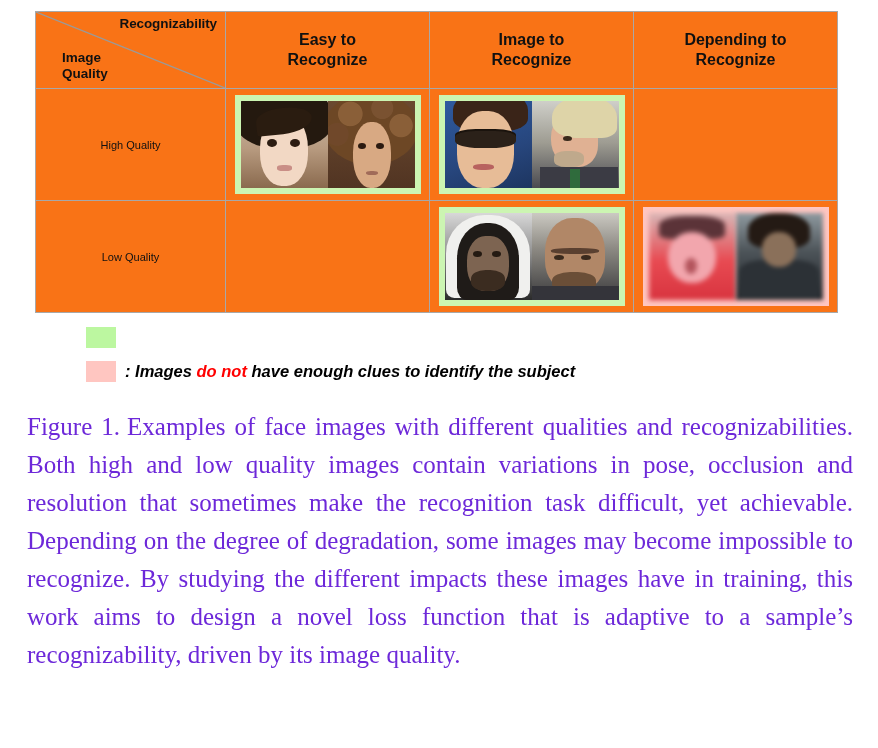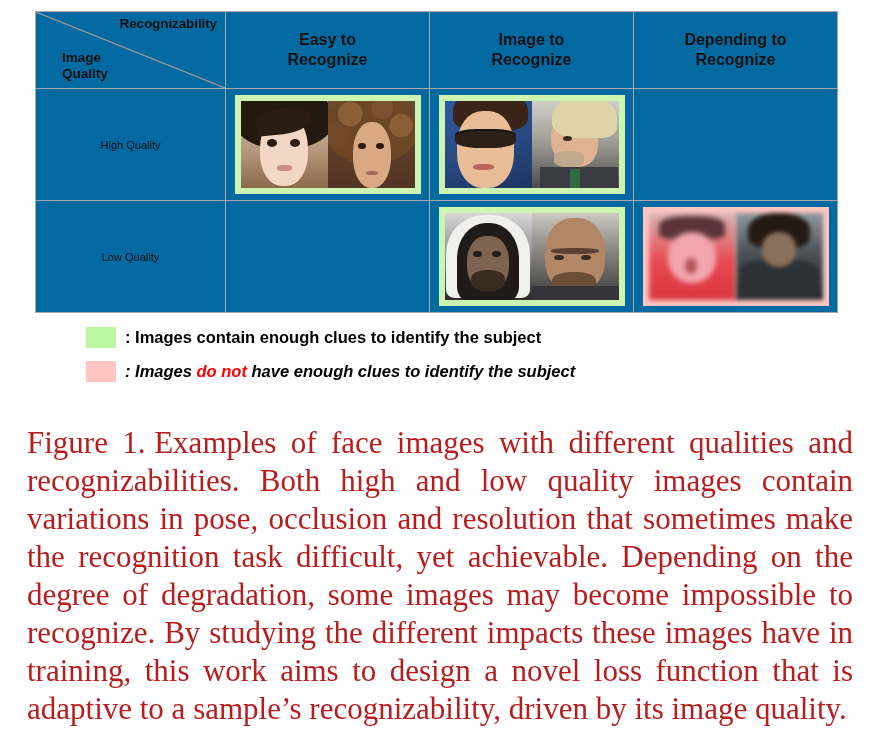--- a/index.html
+++ b/index.html
@@ -21,21 +21,21 @@
     left: 35px;
     top: 11px;
     width: 803px;
     height: 299px;
     border-collapse: collapse;
     table-layout: fixed;
     background: #eeeeee;
   }
   .fig-table td {
     border: 1px solid #a8a8a8;
-    background: #0369a1;
+    background: #f97316;
     padding: 0;
     text-align: center;
     vertical-align: middle;
   }
   .col-label { width: 190px; }
   .col-cat   { width: 204px; }
 
   .row-header td { height: 76px; }
   .row-body  td  { height: 111px; }
 
@@ -316,26 +316,26 @@
     font-weight: bold;
     color: #000;
     white-space: nowrap;
   }
   .legend-text .em-red { color: #ff0000; }
 
   
   .caption {
     position: absolute;
     left: 27px;
-    top: 424px;
+    top: 408px;
     width: 826px;
     font-family: "Liberation Serif", serif;
-    font-size: 31px;
+    font-size: 25px;
     line-height: 38px;
-    color: #b91c1c;
+    color: #6d28d9;
     text-align: justify;
     text-justify: inter-word;
   }
   .caption .fig-lead { margin-right: 0.28em; }
 </style>
 </head>
 <body>
 
 <table class="fig-table">
   <colgroup>
@@ -463,21 +463,20 @@
           </div>
         </div>
       </td>
     </tr>
   </tbody>
 </table>
 
 <div class="legend">
   <div class="legend-row r1">
     <span class="swatch sw-green"></span>
-    <span class="legend-text">: Images contain enough clues to identify the subject</span>
   </div>
   <div class="legend-row r2">
     <span class="swatch sw-pink"></span>
     <span class="legend-text"><span>: Images </span><span class="em-red">do not</span><span> have enough clues to identify the subject</span></span>
   </div>
 </div>
 
 <div class="caption"><span class="fig-lead">Figure 1.</span><span>Examples of face images with different qualities and recognizabilities. Both high and low quality images contain variations in pose, occlusion and resolution that sometimes make the recognition task difficult, yet achievable. Depending on the degree of degradation, some images may become impossible to recognize. By studying the different impacts these images have in training, this work aims to design a novel loss function that is adaptive to a sample’s recognizability, driven by its image quality.</span></div>
 
 </body></html>

